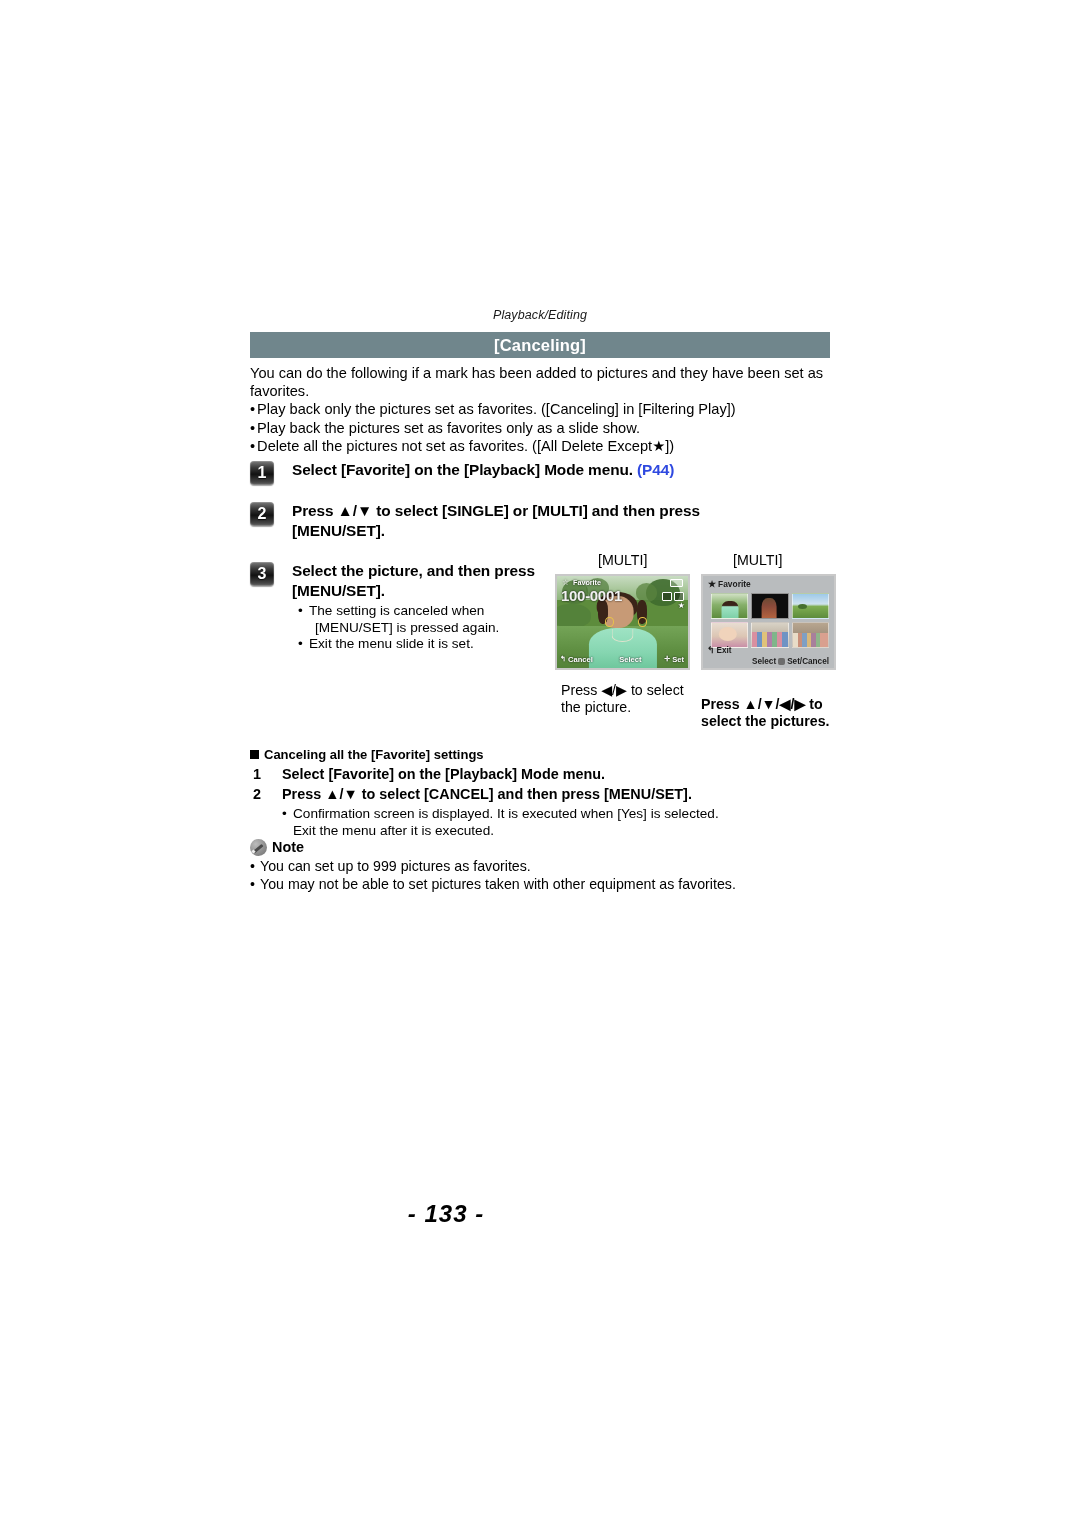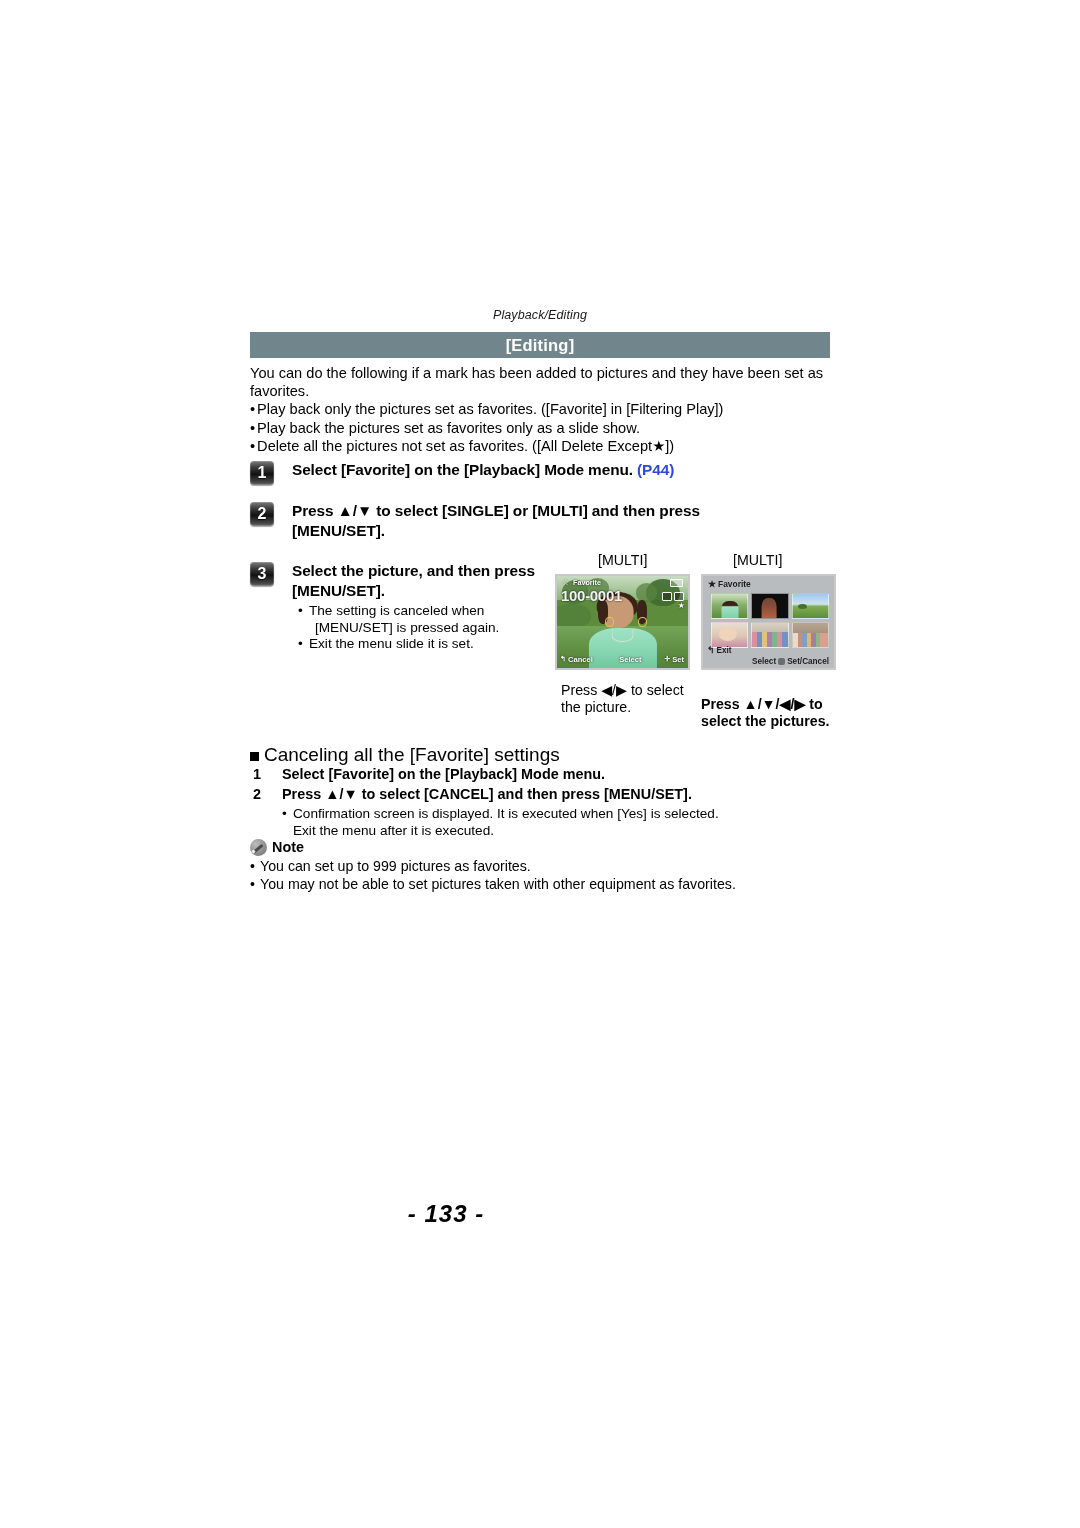--- a/index.html
+++ b/index.html
@@ -492,22 +492,22 @@
   }
 
   
   .cancel-sec {
     position: absolute;
     left: 250px;
     top: 746px;
     width: 586px;
   }
   .cancel-head {
-    font-size: 19px;
-    font-weight: normal;
+    font-size: 13px;
+    font-weight: bold;
     line-height: 18px;
   }
   .cancel-head .sqr {
     display: inline-block;
     width: 9px; height: 9px;
     background: #000;
     margin-right: 5px;
     vertical-align: 0px;
   }
   .cancel-step {
@@ -611,26 +611,26 @@
   }
 </style>
 </head>
 <body>
 
 <div class="page">
 
   <div class="running-head">Playback/Editing</div>
 
   <div class="title-bar">
-    <span class="title-bar-text">[Editing]</span>
+    <span class="title-bar-text">[Canceling]</span>
   </div>
 
   <div class="intro">
     <p>You can do the following if a mark has been added to pictures and they have been set as favorites.</p>
-    <span class="bullet-line"><span class="bdot">•</span><span>Play back only the pictures set as favorites. ([Favorite] in [Filtering Play])</span></span>
+    <span class="bullet-line"><span class="bdot">•</span><span>Play back only the pictures set as favorites. ([Canceling] in [Filtering Play])</span></span>
     <span class="bullet-line"><span class="bdot">•</span><span>Play back the pictures set as favorites only as a slide show.</span></span>
     <span class="bullet-line"><span class="bdot">•</span><span>Delete all the pictures not set as favorites. ([All Delete Except★])</span></span>
   </div>
 
   <div class="steps">
 
     <div class="step">
       <div class="step-badge">1</div>
       <div class="step-text"><span>Select [Favorite] on the [Playback] Mode menu. </span><span class="ref-link">(P44)</span></div>
     </div>

